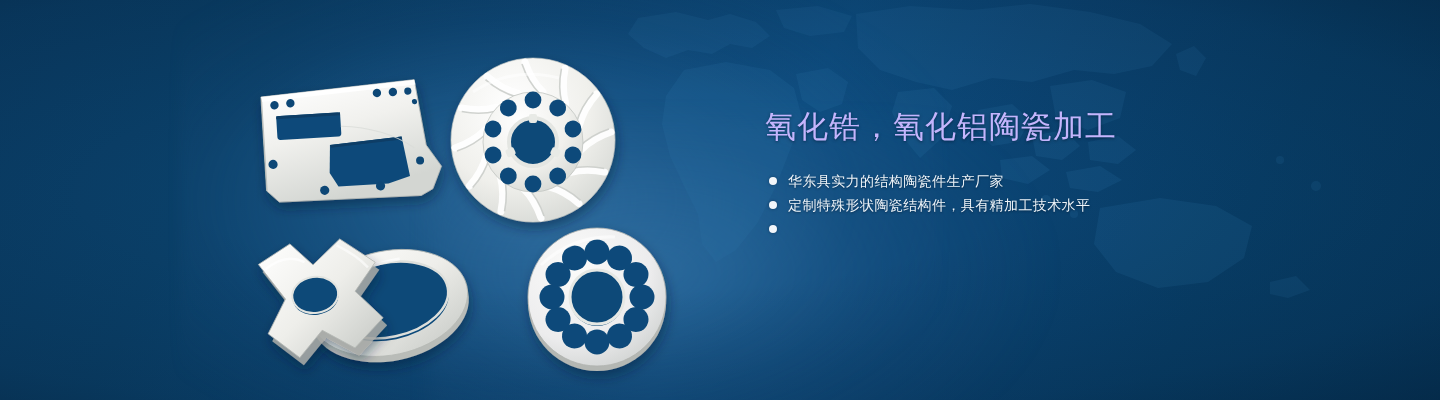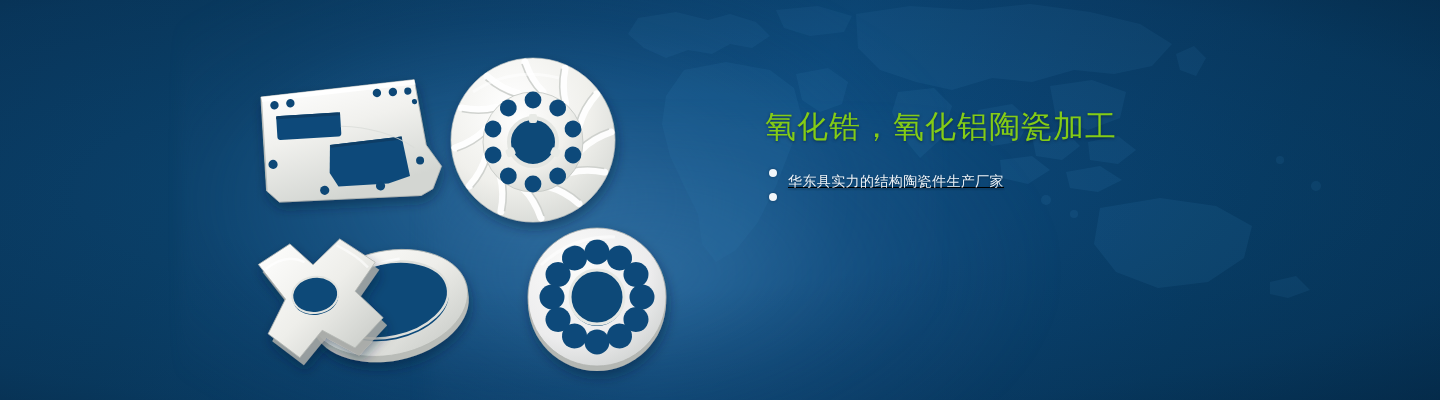--- a/index.html
+++ b/index.html
@@ -79,38 +79,38 @@
   .products svg { display:block; width: 100%; height: 100%; }
 
   
   .copy {
     position: absolute;
     left: 765px;
     top: 106px;
     width: 620px;
   }
   .headline {
-    color: #84cc16;
+    color: #c4b5fd;
     font-size: 31px;
     line-height: 42px;
     letter-spacing: 1px;
     white-space: nowrap;
     text-shadow: 0 1px 3px rgba(0,20,40,0.55);
     font-family: Liberation Serif, serif;
   }
   .bullets {
     list-style: none;
     margin: 21px 0 0 4px;
     padding: 0;
   }
   .bullet {
     display: flex;
+    align-items: center;
     height: 24px;
     margin-bottom: 0px;
-    text-decoration: underline;
   }
   .dot {
     width: 8px;
     height: 8px;
     border-radius: 50%;
     background: #f2f6fa;
     flex: 0 0 8px;
     margin-right: 11px;
     box-shadow: 0 0 3px rgba(0,20,40,0.4);
   }
@@ -358,17 +358,21 @@
   <div class="copy">
     <div class="headline">氧化锆，氧化铝陶瓷加工</div>
 
     <ul class="bullets">
       <li class="bullet">
         <span class="dot"></span>
         <span class="bullet-text">华东具实力的结构陶瓷件生产厂家</span>
       </li>
       <li class="bullet">
         <span class="dot"></span>
+        <span class="bullet-text">定制特殊形状陶瓷结构件，具有精加工技术水平</span>
+      </li>
+      <li class="bullet">
+        <span class="dot"></span>
       </li>
     </ul>
   </div>
 
 </div>
 
 </body></html>

